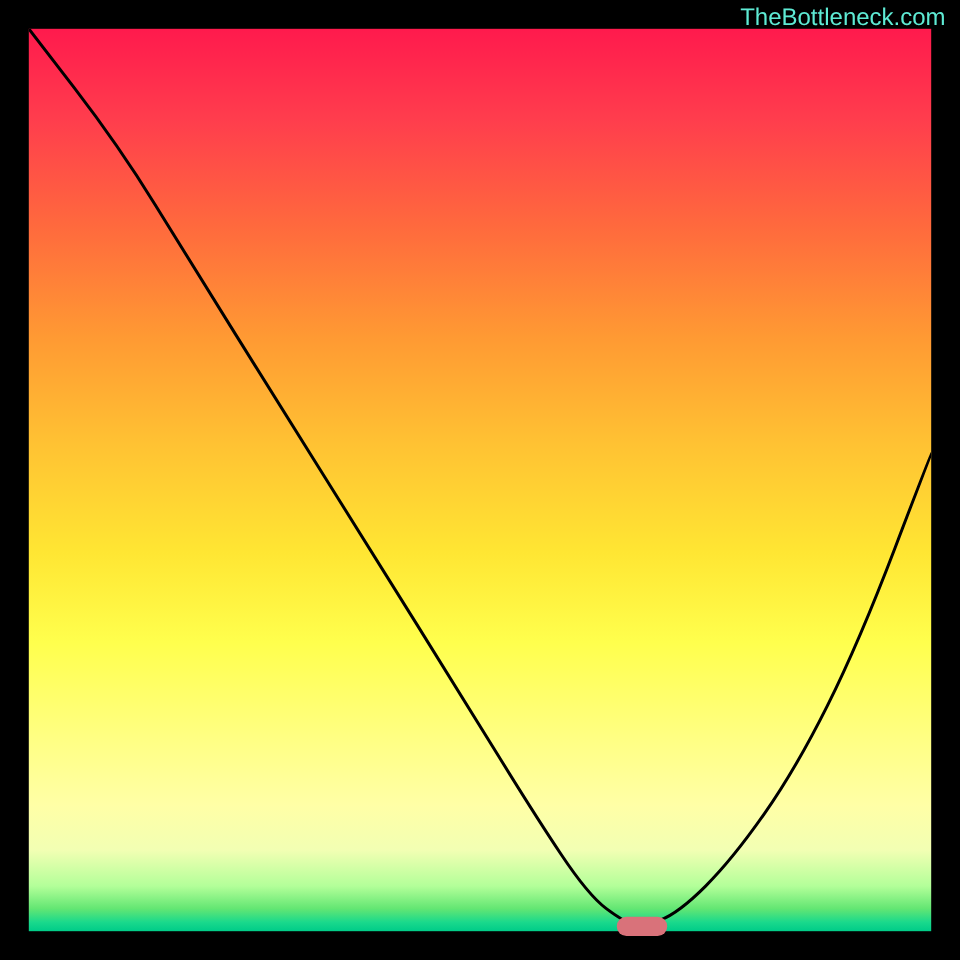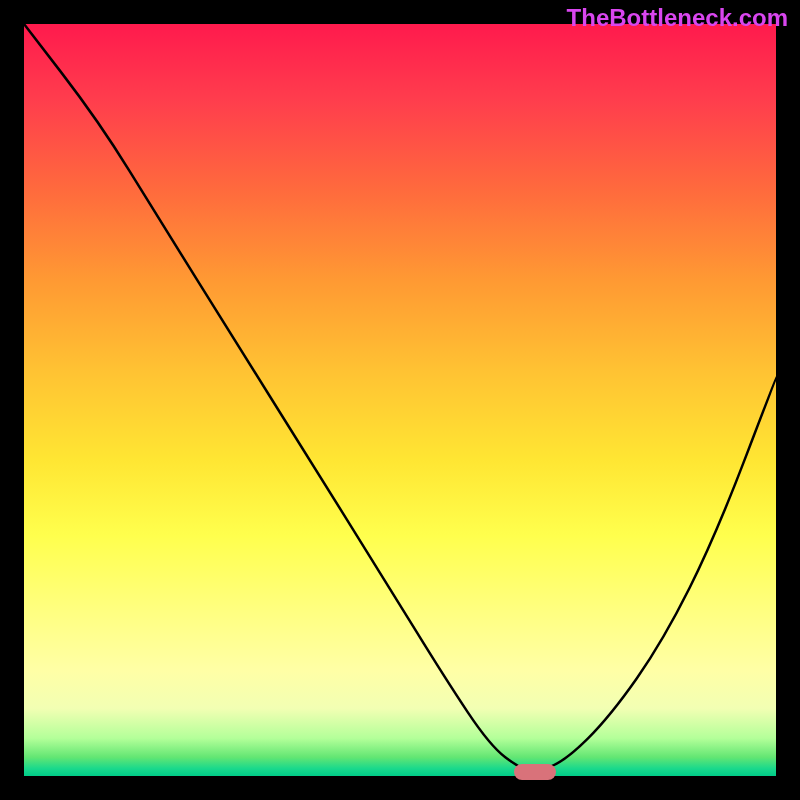--- a/index.html
+++ b/index.html
@@ -8,23 +8,23 @@
     width: 800px;
     height: 800px;
     background: #000;
     position: relative;
     font-family: Arial, sans-serif;
   }
   .watermark {
     position: absolute;
     top: 4px;
     right: 12px;
-    color: #d946ef;
-    font-size: 24px;
-    font-weight: 700;
+    color: #5eead4;
+    font-size: 20px;
+    font-weight: 400;
     z-index: 10;
   }
   .plot-area {
     position: absolute;
     left: 24px;
     top: 24px;
     width: 752px;
     height: 752px;
     background: linear-gradient(to bottom,
       #ff1a4d 0%,

